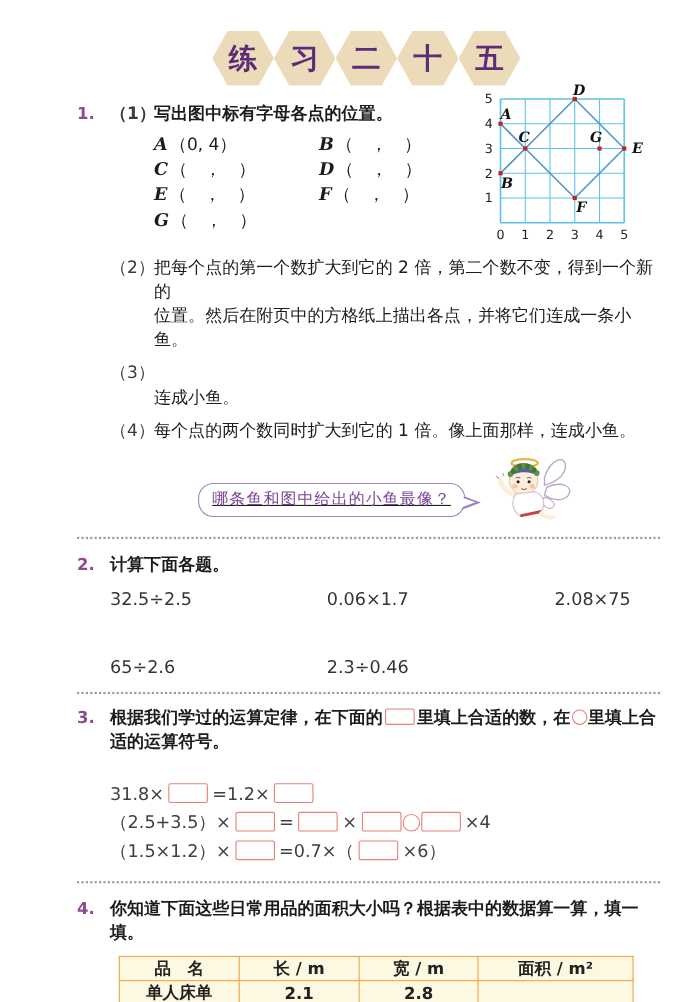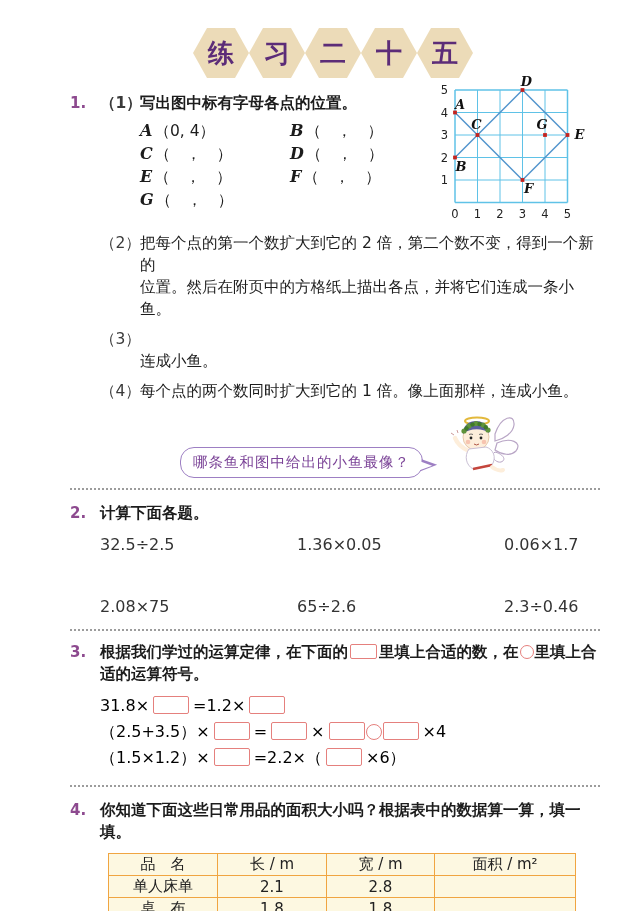--- a/index.html
+++ b/index.html
@@ -25,21 +25,21 @@
   .stext{flex:1;}
   
   .p1-row{display:flex;margin-top:14px;}
   .p1-left{flex:1;}
   .p1-grid{width:152px;flex:0 0 152px;margin-right:44px;margin-top:-16px;}
   .coords{margin:6px 0 0 70px;}
   .coord-row{display:flex;height:23px;align-items:center;}
   .coord-item{width:150px;display:flex;font-size:15.5px;}
   .coord-letter{font-family:"DejaVu Serif", serif;font-style:italic;font-weight:bold;font-size:16px;margin-right:2px;}
   
-  .bubble-row{display:flex;align-items:flex-end;margin:16px 0 0 110px;}
+  .bubble-row{display:flex;align-items:center;margin:16px 0 0 110px;text-decoration:underline;}
   .bubble{
     position:relative;border:1.6px solid #9d7fc3;border-radius:14px;
     padding:4px 12px 5px;color:#7b4397;font-size:14.5px;letter-spacing:1px;
     background:#fff;height:20px;line-height:20px;margin-top:12px;
   }
   .bubble::before{content:"";position:absolute;right:-15px;top:12px;width:0;height:0;
     border-top:4px solid transparent;border-bottom:8px solid transparent;
     border-left:16px solid #9d7fc3;transform:rotate(6deg);}
   .bubble::after{content:"";position:absolute;right:-10px;top:13.5px;width:0;height:0;
     border-top:3px solid transparent;border-bottom:6px solid transparent;
@@ -49,27 +49,27 @@
   .divider{border:none;border-top:2px dotted #9c9c9c;margin:10px 0 0 0;}
   
   .exprs{display:grid;grid-template-columns:160px 170px 1fr;margin:8px 0 4px 30px;
     row-gap:4px;font-size:16px;color:#343434;line-height:25px;gap:37px;}
   
   .slot-box{display:inline-block;width:34px;height:16px;border:1.7px solid #e5807d;
     border-radius:2px;vertical-align:-3px;margin:0 4px;background:#fff;}
   .slot-box.small{width:25px;height:13px;vertical-align:-2px;margin:0 2px;}
   .slot-circle{display:inline-block;width:14px;height:14px;border:1.7px solid #e5807d;
     border-radius:50%;vertical-align:-3px;margin:0 1px;background:#fff;}
-  .eqs{margin:8px 0 0 30px;font-size:16px;color:#000000;}
+  .eqs{margin:24px 0 0 30px;font-size:16px;color:#404040;}
   .eq{height:26px;line-height:26px;white-space:nowrap;}
   
   .area-table{border-collapse:collapse;background:#fdf8e1;margin:10px 0 0 38px;}
   .area-table th,.area-table td{
     border:1.7px solid #f0a541;height:21px;text-align:center;
-    font-size:15px;font-weight:normal;color:#222;padding:0 4px;}
+    font-size:15px;font-weight:bold;color:#222;padding:0 4px;}
   .c0{width:100px;} .c1{width:100px;} .c2{width:99px;} .c3{width:132px;}
   .mt6{margin-top:6px;} .mt10{margin-top:10px;} .mt12{margin-top:12px;}
 </style>
 </head>
 <body>
 
 <div class="page">
 
   <div class="title-row">
     <div class="hexagon">
@@ -249,21 +249,20 @@
   </div>
 
   <hr class="divider">
 
   <div class="prob mt12">
     <span class="pnum">2.</span>
     <span class="pbody">计算下面各题。</span>
   </div>
   <div class="exprs">
     <span>32.5÷2.5</span>
-    <span>1.36×0.05</span>
     <span>0.06×1.7</span>
     <span>2.08×75</span>
     <span>65÷2.6</span>
     <span>2.3÷0.46</span>
   </div>
 
   <hr class="divider">
 
   <div class="prob mt10">
     <span class="pnum">3.</span>
@@ -273,21 +272,21 @@
     </span>
   </div>
   <div class="eqs">
     <div class="eq">
       <span>31.8×</span><span class="slot-box"></span><span>=1.2×</span><span class="slot-box"></span>
     </div>
     <div class="eq">
       <span>（2.5+3.5）×</span><span class="slot-box"></span><span>=</span><span class="slot-box"></span><span>×</span><span class="slot-box" style="margin-right:0;"></span><span class="slot-circle"></span><span class="slot-box" style="margin-left:0;"></span><span>×4</span>
     </div>
     <div class="eq">
-      <span>（1.5×1.2）×</span><span class="slot-box"></span><span>=2.2×（</span><span class="slot-box"></span><span>×6）</span>
+      <span>（1.5×1.2）×</span><span class="slot-box"></span><span>=0.7×（</span><span class="slot-box"></span><span>×6）</span>
     </div>
   </div>
 
   <hr class="divider" style="margin-top:14px;">
 
   <div class="prob mt12">
     <span class="pnum">4.</span>
     <span class="pbody">你知道下面这些日常用品的面积大小吗？根据表中的数据算一算，填一填。</span>
   </div>
   <table class="area-table">

